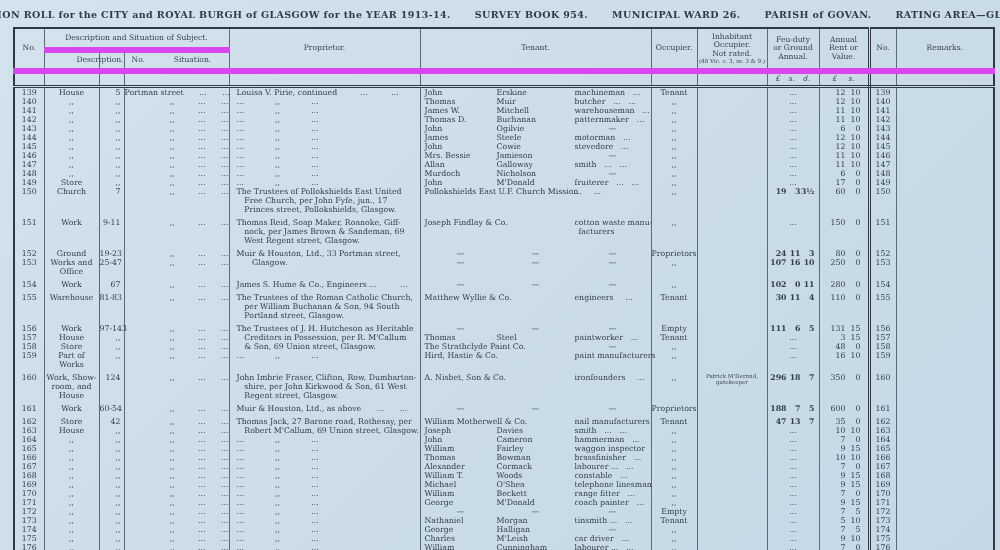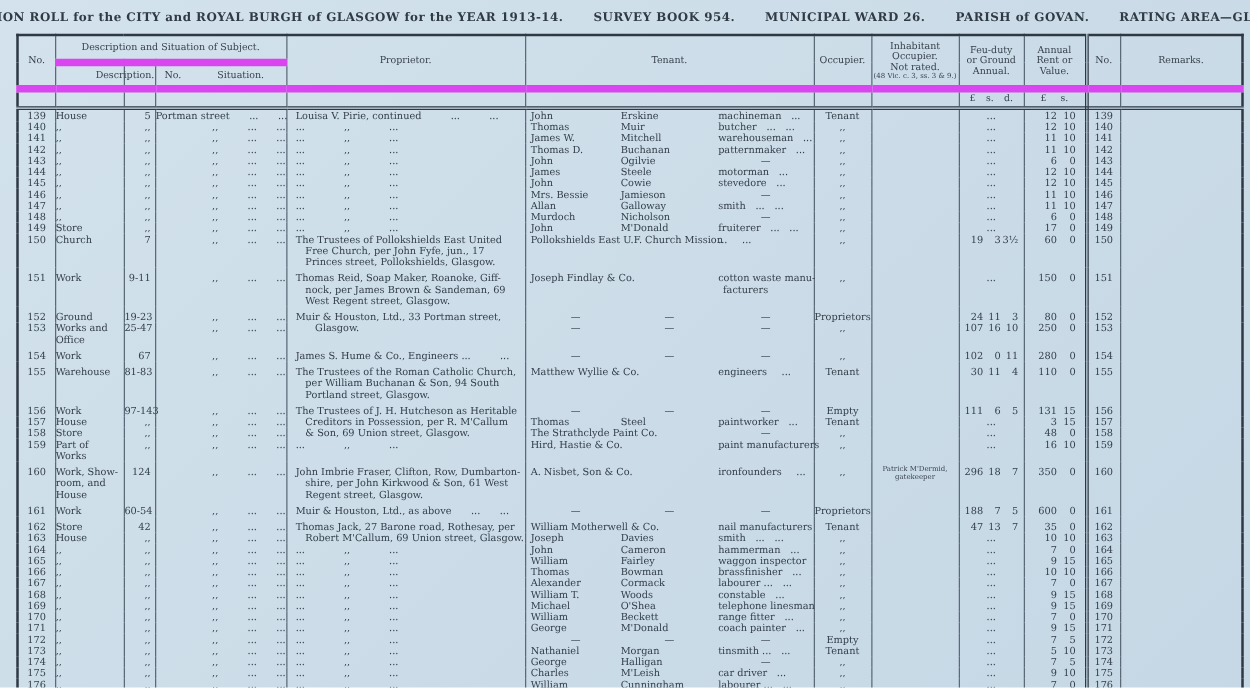--- a/index.html
+++ b/index.html
@@ -20,46 +20,46 @@
     width:980px;margin:7px 0 0 13px;
     border:2px solid #2e3944;
     background:transparent;
   }
   th,td{border-left:1px solid #5b6a77;padding:0;font-weight:normal;overflow:visible;}
   thead th{
     text-align:center;vertical-align:middle;
     font-size:7.6px;line-height:8.6px;color:#39434e;
     border-bottom:6px solid #d946ef;
   }
-  thead tr.units th{border-bottom:3px double #2e3944;height:11px;font-size:7.4px;}
+  thead tr.units th{border-bottom:3px double #2e3944;height:11px;font-style:italic;font-size:7.4px;}
   thead tr.tr1 th{height:18px;}
   thead tr.tr2 th{height:15px;padding-left:32px;}
   th .tiny{font-size:5.6px;line-height:6px;}
   .u-feu{word-spacing:6px;}
   .u-rent{word-spacing:9px;}
   
   .dblr{border-right:3px double #2e3944;}
   
   tbody td{font-size:7.8px;line-height:9px;vertical-align:top;color:#333e4a;}
   tr.gap td{padding-top:4px;}
   .c-no,.c-no2{text-align:center;}
-  .c-desc{}
+  .c-desc{text-align:center;}
   .c-num{text-align:right;padding-right:3px;white-space:pre;}
   .c-sit{text-align:right;white-space:pre;}
   .c-prop{text-align:left;padding-left:7px;white-space:pre;}
   .c-ten{padding-left:4px;}
   .tgrid{display:grid;grid-template-columns:72px 78px 1fr;white-space:pre;}
   .tfull{grid-column:1 / span 2;}
   .tgrid.t-dash .t1,.tgrid.t-dash .t2,.tgrid.t-dash .tocc{text-align:center;}
   .tocc.cdash{text-align:center;}
   .c-occ{text-align:center;}
   .c-inh{font-size:5.6px;line-height:6.4px;text-align:center;padding-top:1px;color:#3c4752;}
   .c-feu{text-align:right;padding-right:4px;white-space:pre;}
   .c-feu.dots,.c-rent.dots{text-align:center;padding-right:0;}
-  .c-feu .num{display:inline-block;min-width:14px;text-align:right;}
+  .c-feu .num{display:inline-block;min-width:14px;text-align:right;font-weight:bold;}
   .c-feu .num:first-child{min-width:19px;}
   .c-rent{text-align:right;padding-right:7px;white-space:pre;}
   .c-rent .num{display:inline-block;min-width:15px;text-align:right;}
   .c-rent .num:first-child{min-width:20px;}
 </style>
 </head>
 <body>
 
 <div class="titlebar">
   <span>VALUATION ROLL for the CITY and ROYAL BURGH of GLASGOW for the YEAR 1913-14.</span>

